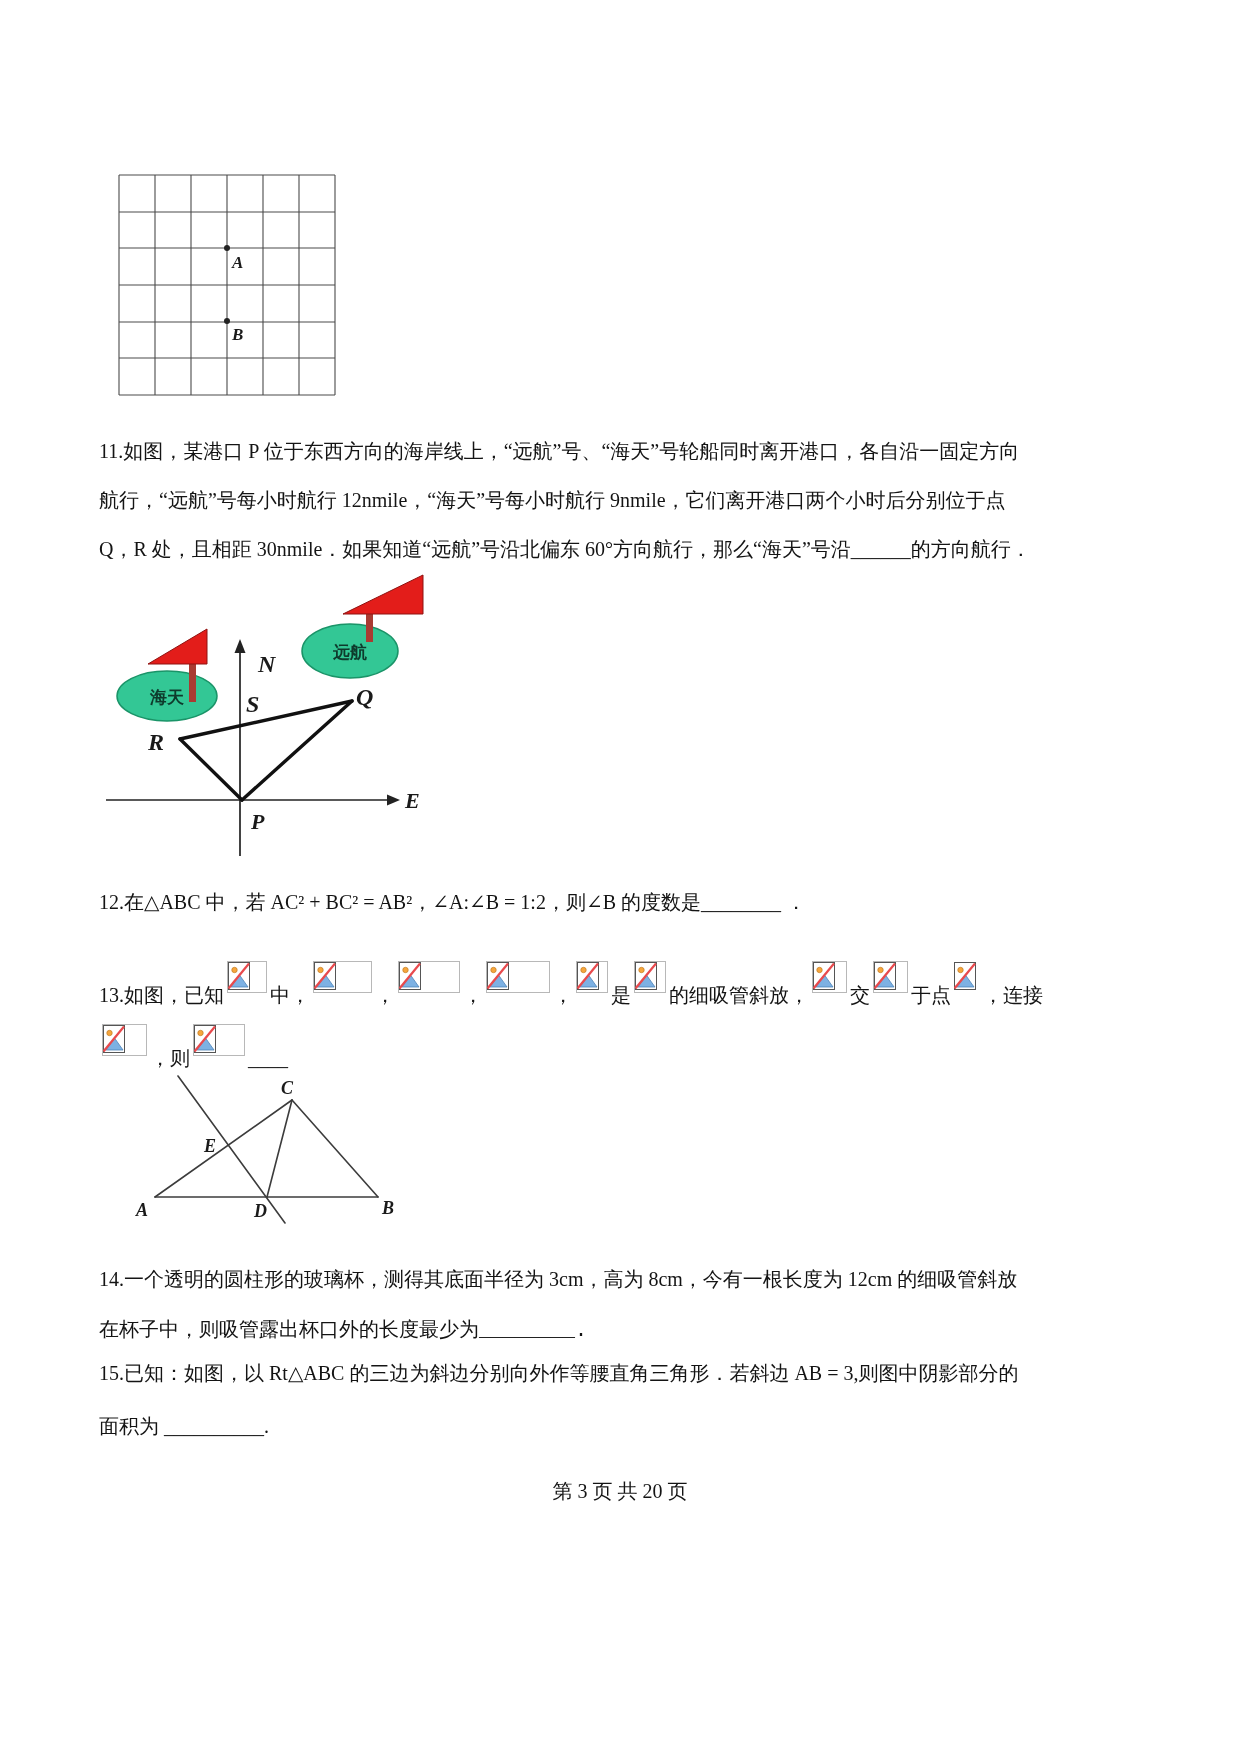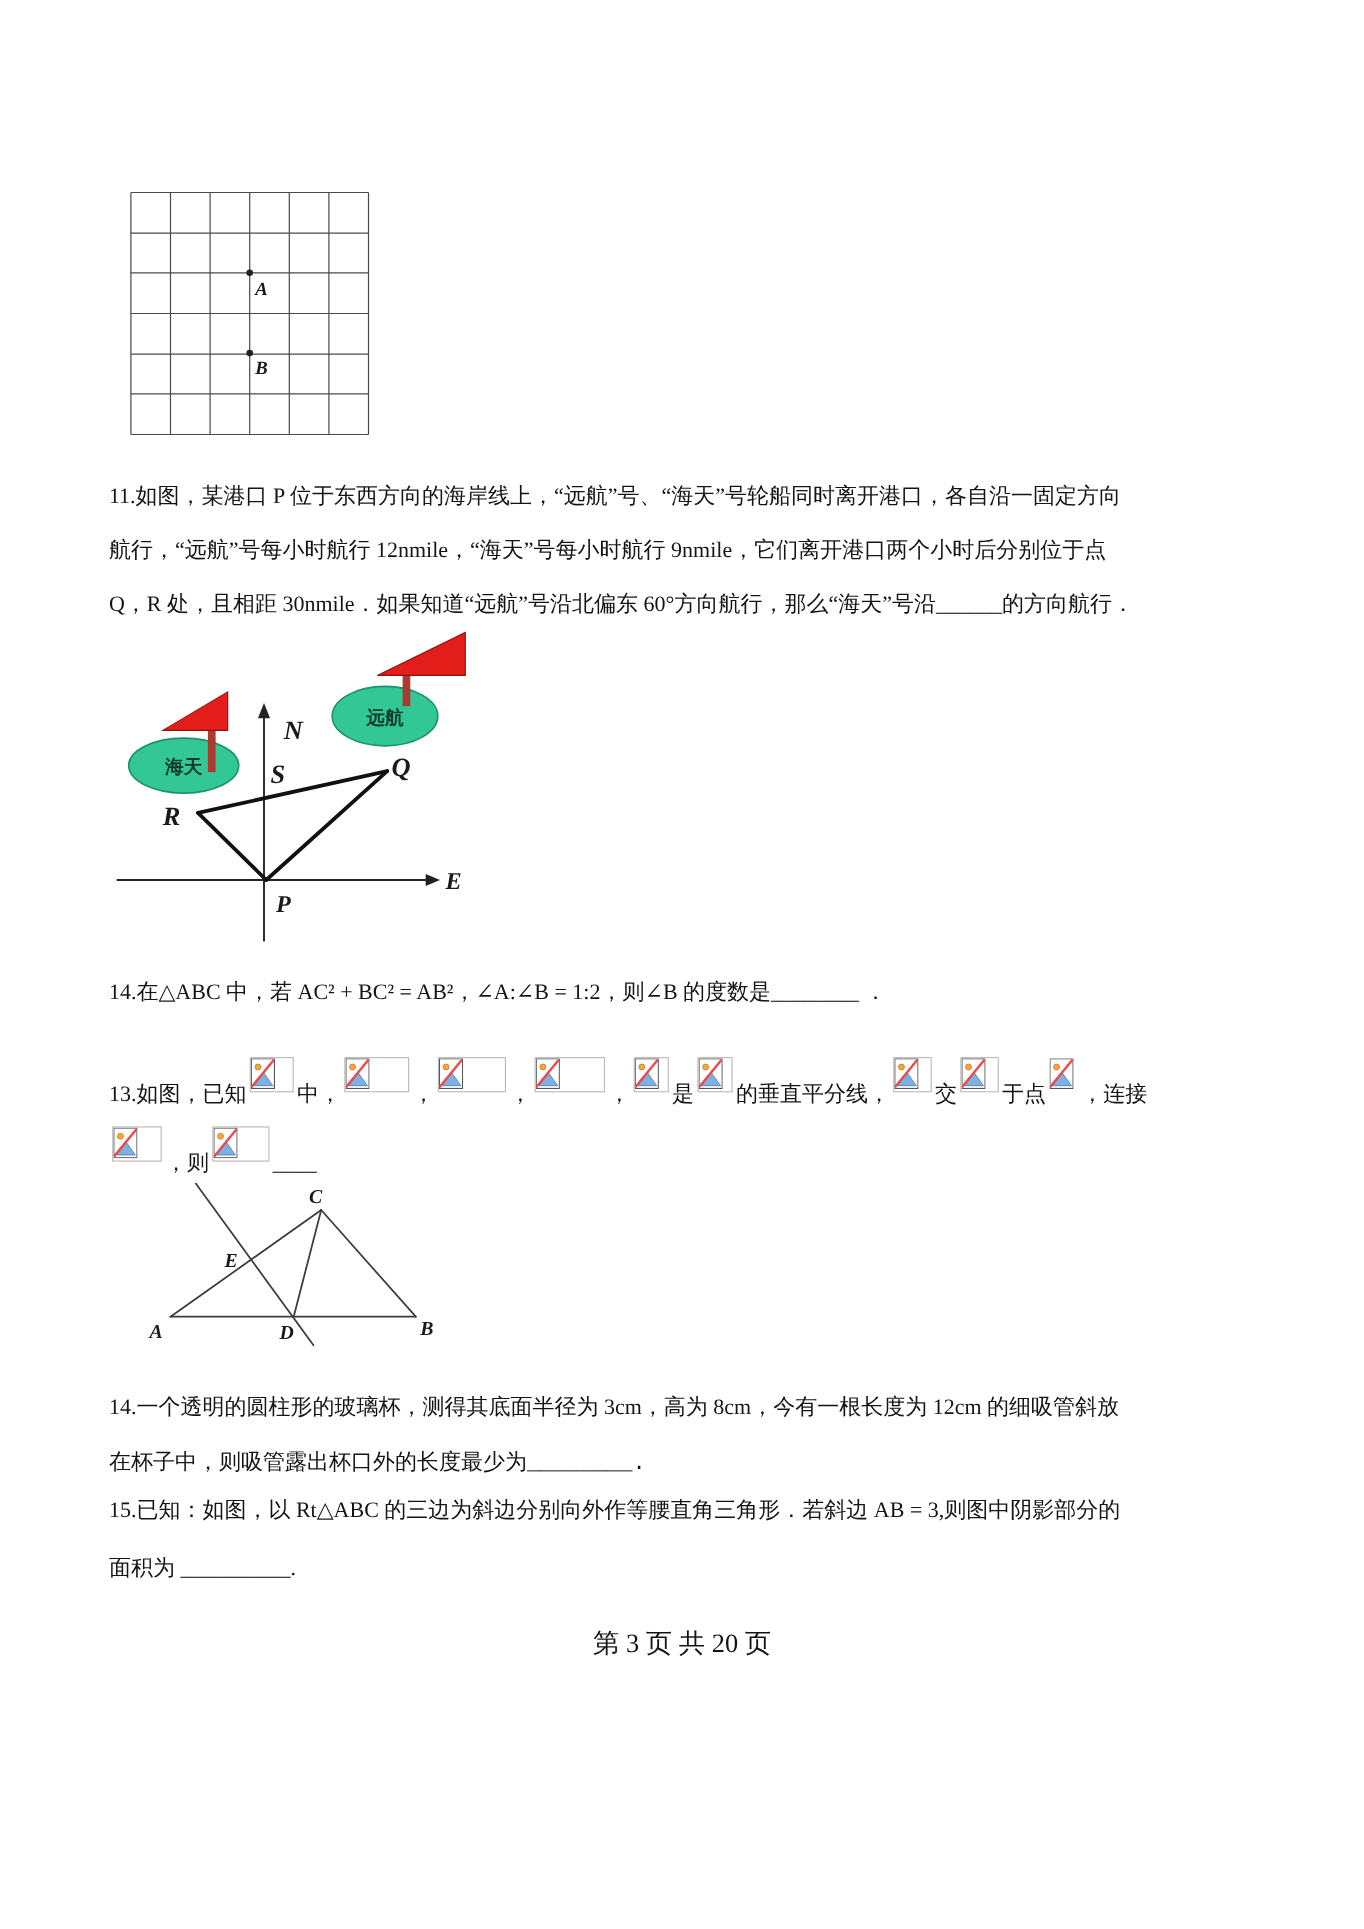--- a/index.html
+++ b/index.html
@@ -6,21 +6,21 @@
   .page{
     position:relative;width:1240px;height:1754px;background:#ffffff;margin:0 auto;
     font-family:"Liberation Serif","DejaVu Serif",serif;color:#111;overflow:hidden;
   }
   .line{position:absolute;left:99px;white-space:nowrap;font-size:20px;line-height:28px;color:#141414;}
   .seg-line{display:flex;align-items:center;}
   .seg-line span.t{white-space:pre;margin-top:36px;}
   .ph{display:inline-block;height:30px;border:1px solid #b8b8b8;background:#fff;margin:0 3px;overflow:hidden;flex:none;}
   .ph.bare{border:none;}
   .ph svg{display:block;}
-  .footer{position:absolute;top:1478px;left:0;width:100%;text-align:center;font-size:24px;color:#141414;}
+  .footer{position:absolute;top:1478px;left:0;width:100%;text-align:center;font-size:20px;color:#141414;}
   svg .figlabel{font-family:"Liberation Serif","DejaVu Serif",serif;font-style:italic;font-weight:bold;fill:#1a1a1a;}
   svg .shiplabel{font-family:"Liberation Sans","DejaVu Sans",sans-serif;font-weight:bold;fill:#0e3a2c;}
 </style>
 </head>
 <body>
 
 <div class="page">
 
   <svg style="position:absolute;left:100px;top:160px;" width="250" height="250" viewBox="100 160 250 250">
     <g stroke="#4a4a4a" stroke-width="1.1">
@@ -73,21 +73,21 @@
     </g>
 
     <text class="figlabel" x="258" y="672" font-size="24">N</text>
     <text class="figlabel" x="246" y="712" font-size="24">S</text>
     <text class="figlabel" x="405" y="808" font-size="22">E</text>
     <text class="figlabel" x="251" y="829" font-size="22">P</text>
     <text class="figlabel" x="356" y="705" font-size="24">Q</text>
     <text class="figlabel" x="148" y="750" font-size="24">R</text>
   </svg>
 
-  <div class="line" style="top:888px;">14.在△ABC 中，若 AC² + BC² = AB²，∠A:∠B = 1:2，则∠B 的度数是________ ．</div>
+  <div class="line" style="top:888px;">12.在△ABC 中，若 AC² + BC² = AB²，∠A:∠B = 1:2，则∠B 的度数是________ ．</div>
 
   <div class="line seg-line" style="top:945px;">
       <span class="t">13.如图，已知</span>
       <span class="ph" style="width: 38px;">
         <svg width="22" height="28" viewBox="0 0 22 28">
           <rect x="0.5" y="0.5" width="21" height="27" fill="#ffffff" stroke="#555555" stroke-width="1"></rect>
           <circle cx="6.5" cy="8" r="2.7" fill="#f6a63c" stroke="#c9822a" stroke-width="0.8"></circle>
           <polygon points="3,25 11.5,13 20,25" fill="#7db1e3" stroke="#4d83b8" stroke-width="0.8"></polygon>
           <line x1="0.5" y1="26.5" x2="21" y2="1.5" stroke="#e84a4d" stroke-width="2.2"></line>
         </svg>
@@ -130,21 +130,21 @@
       </span>
       <span class="t">是</span>
       <span class="ph" style="width: 30px;">
         <svg width="22" height="28" viewBox="0 0 22 28">
           <rect x="0.5" y="0.5" width="21" height="27" fill="#ffffff" stroke="#555555" stroke-width="1"></rect>
           <circle cx="6.5" cy="8" r="2.7" fill="#f6a63c" stroke="#c9822a" stroke-width="0.8"></circle>
           <polygon points="3,25 11.5,13 20,25" fill="#7db1e3" stroke="#4d83b8" stroke-width="0.8"></polygon>
           <line x1="0.5" y1="26.5" x2="21" y2="1.5" stroke="#e84a4d" stroke-width="2.2"></line>
         </svg>
       </span>
-      <span class="t">的垂直平分线，</span>
+      <span class="t">的细吸管斜放，</span>
       <span class="ph" style="width: 33px;">
         <svg width="22" height="28" viewBox="0 0 22 28">
           <rect x="0.5" y="0.5" width="21" height="27" fill="#ffffff" stroke="#555555" stroke-width="1"></rect>
           <circle cx="6.5" cy="8" r="2.7" fill="#f6a63c" stroke="#c9822a" stroke-width="0.8"></circle>
           <polygon points="3,25 11.5,13 20,25" fill="#7db1e3" stroke="#4d83b8" stroke-width="0.8"></polygon>
           <line x1="0.5" y1="26.5" x2="21" y2="1.5" stroke="#e84a4d" stroke-width="2.2"></line>
         </svg>
       </span>
       <span class="t">交</span>
       <span class="ph" style="width: 33px;">

